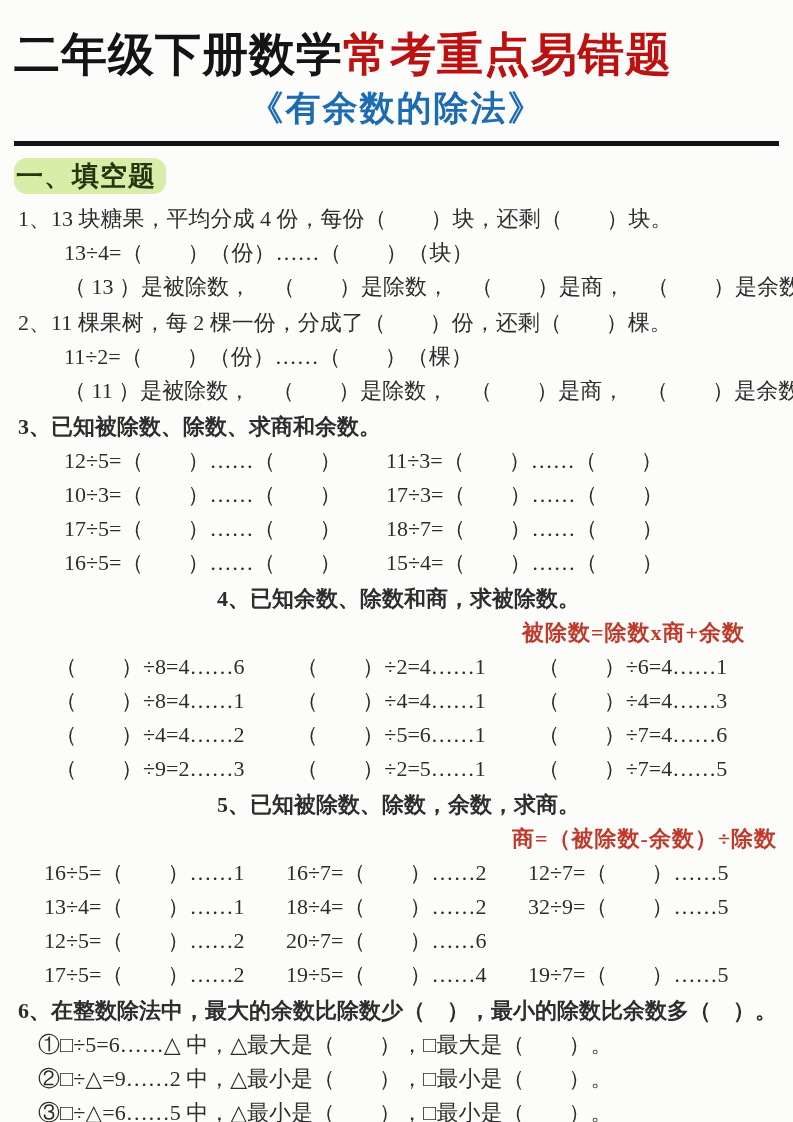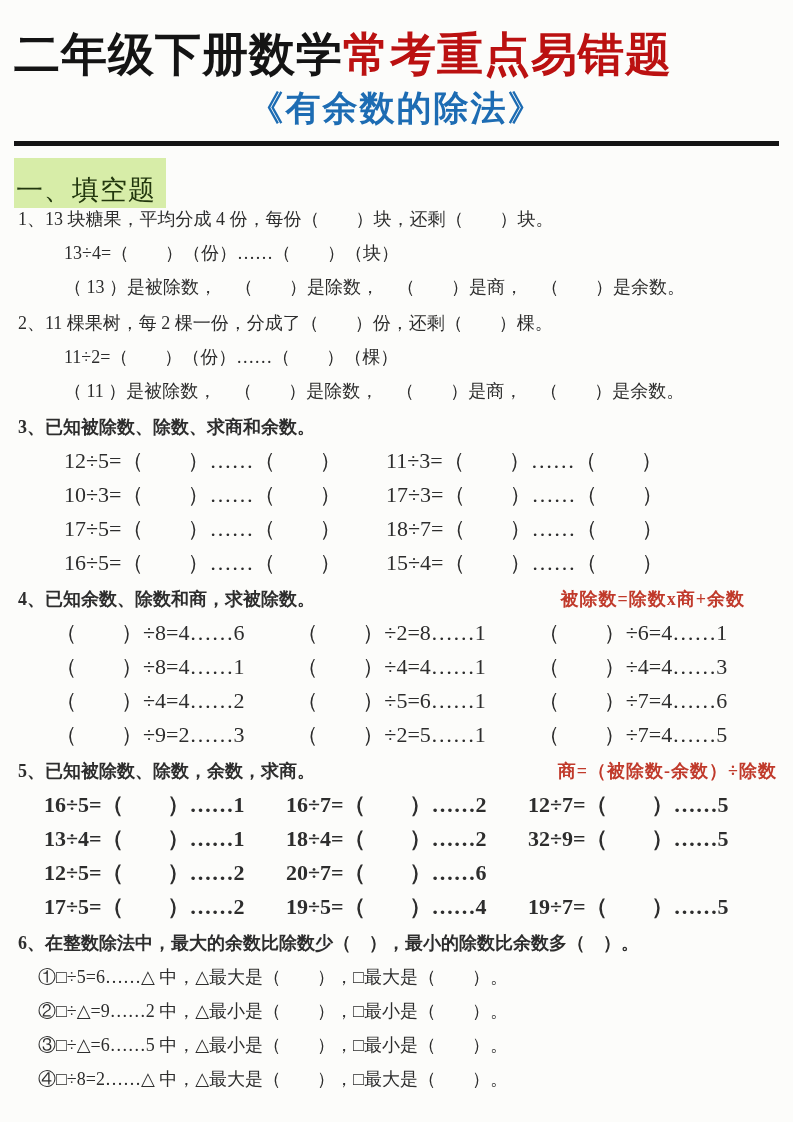--- a/index.html
+++ b/index.html
@@ -24,43 +24,43 @@
 
   .subtitle {
     margin:2px 0 0; text-align:center; font-size:35px; line-height:46px;
     font-weight:bold; color:var(--subtitle-blue); letter-spacing:2px; white-space:nowrap;
   }
 
   .rule { margin-top:9px; height:5px; border-top:3px solid var(--rule-black); border-bottom:2px solid var(--rule-black); }
 
   .section-wrap { margin-top:12px; height:36px; }
   .section {
-    display:inline-block; font-size:27px; font-weight:normal; line-height:34px;
+    display:inline-block; font-size:27px; font-weight:bold; line-height:34px;
     color:var(--highlight-green-text); background:var(--highlight-green-bg);
-    padding:15px 10px 1px 2px; letter-spacing:1px;
+    padding:1px 10px 1px 2px; letter-spacing:1px;border-radius:13px;
   }
 
-  .line { font-size:18px; line-height:34px; white-space:nowrap; }
+  .line { font-size:22px; line-height:34px; white-space:nowrap; }
   .bold { font-weight:bold; }
   .ind0 { padding-left:4px; }
   .ind1 { padding-left:50px; }
   .q1 { margin-top:8px; }
   .q  { margin-top:2px; }
 
-  .headrow { display:flex; align-items:center; }
+  .headrow { display:flex; align-items:center;flex-direction:column; }
   .formula { font-weight:bold; color:var(--formula-red); letter-spacing:1px; margin-left:auto; }
   .fr-q4 { margin-right:34px; }
   .fr-q5 { margin-right:2px; }
 
   .row2 { display:flex; padding-left:50px; }
   .row2 .cell { width:322px; }
   .row3a { display:flex; padding-left:41px; }
   .row3a .cell { width:242px; }
   .row3b { display:flex; padding-left:30px; }
-  .row3b .cell { width:242px;font-weight:bold; }
+  .row3b .cell { width:242px; }
   .row2 .cell, .row3a .cell, .row3b .cell { font-size:22px; line-height:34px; white-space:nowrap; }
 
   .ind-sub { padding-left:24px; }
 </style>
 </head>
 <body>
 
 <div class="page">
 
   <h1 class="title"><span class="t-black">二年级下册数学</span><span class="t-red">常考重点易错题</span></h1>
@@ -103,21 +103,21 @@
     </div>
   </div>
 
   <div class="q">
     <div class="line ind0 headrow">
       <span class="bold">4、已知余数、除数和商，求被除数。</span>
       <span class="formula fr-q4">被除数=除数x商+余数</span>
     </div>
     <div class="row3a">
       <span class="cell">（　　）÷8=4……6</span>
-      <span class="cell">（　　）÷2=8……1</span>
+      <span class="cell">（　　）÷2=4……1</span>
       <span class="cell">（　　）÷6=4……1</span>
     </div>
     <div class="row3a">
       <span class="cell">（　　）÷8=4……1</span>
       <span class="cell">（　　）÷4=4……1</span>
       <span class="cell">（　　）÷4=4……3</span>
     </div>
     <div class="row3a">
       <span class="cell">（　　）÷4=4……2</span>
       <span class="cell">（　　）÷5=6……1</span>

